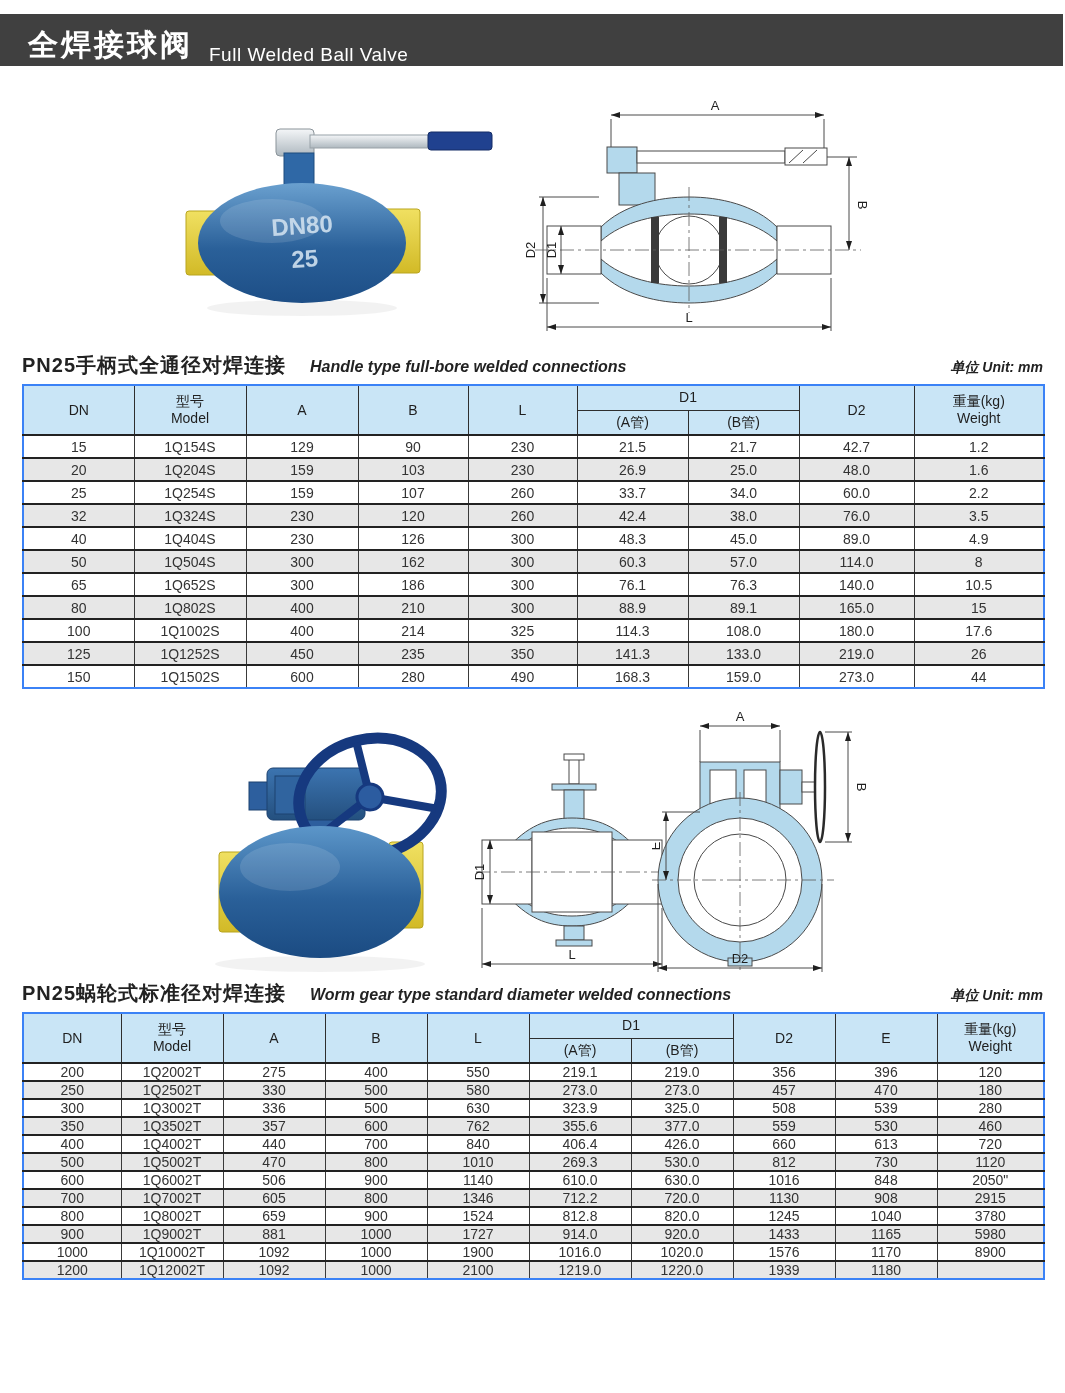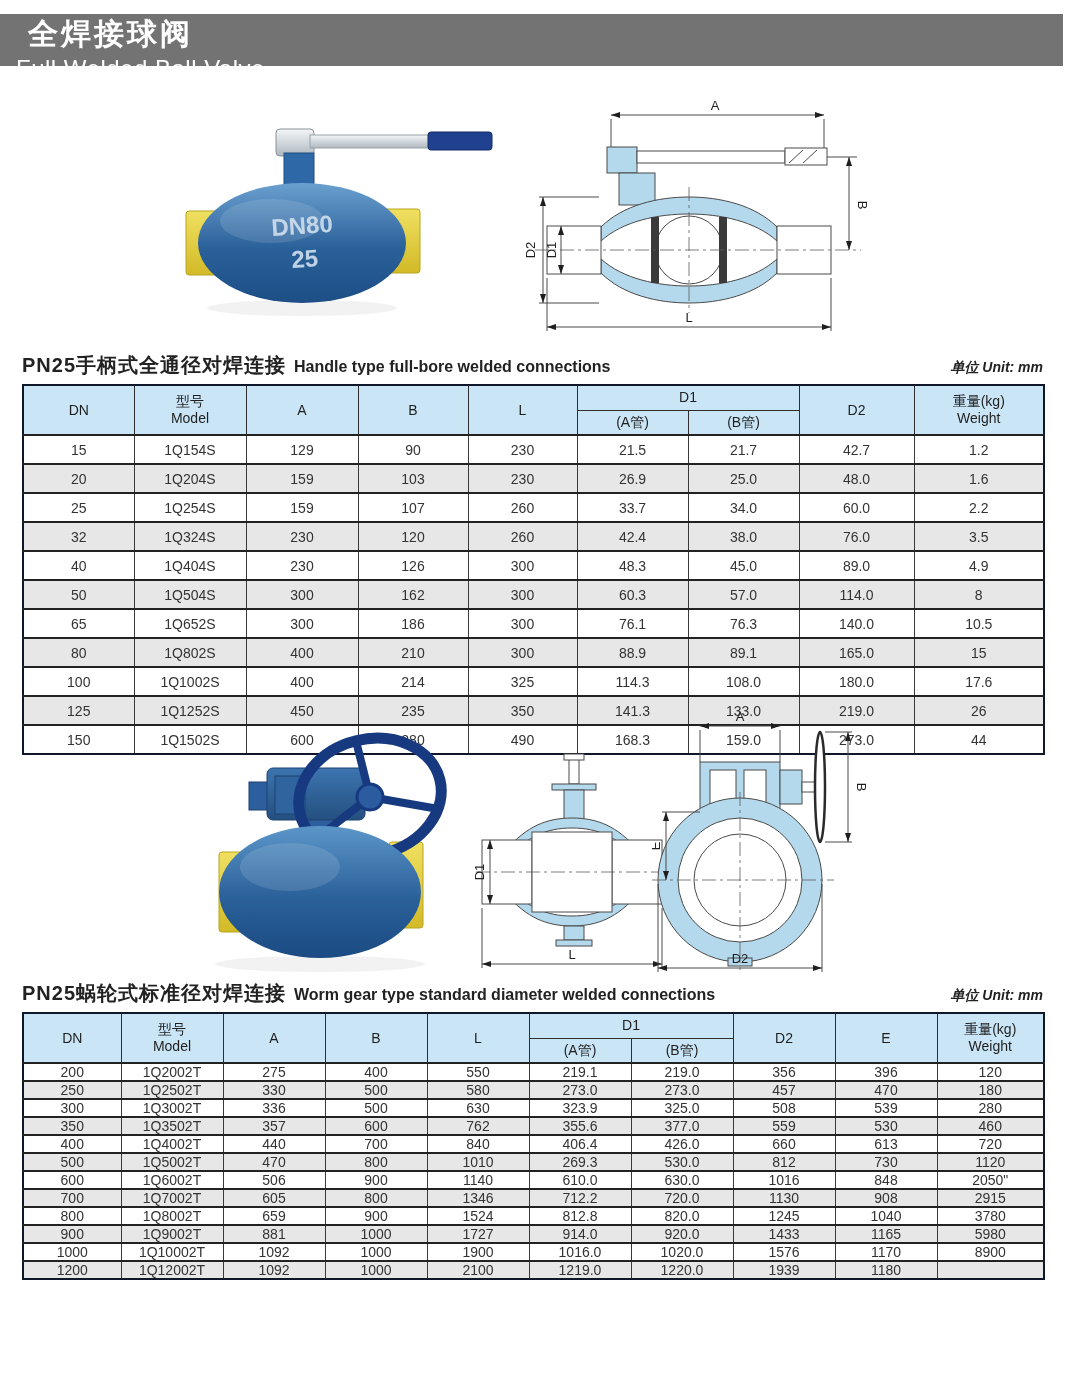--- a/index.html
+++ b/index.html
@@ -1,43 +1,43 @@
 <!DOCTYPE html>
 <html><head>
 <meta charset="utf-8">
 <style>
   html,body{margin:0;padding:0;background:#ffffff;}
   .page{position:relative;width:1065px;height:1393px;background:#fff;overflow:hidden;
         font-family:"Liberation Sans","DejaVu Sans",sans-serif;color:#222;}
 
   
-  .banner{position:absolute;left:0;top:14px;width:1063px;height:52px;background:#737373;
-          display:flex;align-items:flex-start;color:#fff;flex-direction:column;}
+  .banner{position:absolute;left:0;top:14px;width:1063px;height:52px;background:#404040;
+          display:flex;align-items:flex-end;color:#fff;}
   .banner .zh{font-size:30px;font-weight:bold;letter-spacing:3px;margin-left:28px;}
-  .banner .en{font-size:24px;margin-left:16px;letter-spacing:.5px;}
+  .banner .en{font-size:19px;margin-left:16px;letter-spacing:.5px;}
 
   
   .caption{position:absolute;left:22px;width:1021px;display:flex;align-items:baseline;}
   .caption .zh{font-size:20px;font-weight:bold;letter-spacing:1px;}
-  .caption .en{font-size:16px;font-weight:bold;margin-left:8px;}
+  .caption .en{font-size:16px;font-weight:bold;margin-left:24px;font-style:italic;}
   .caption .unit{margin-left:auto;font-size:14px;font-weight:bold;font-style:italic;}
 
   
   .media{position:absolute;left:0;width:1065px;}
   .media svg{position:absolute;}
 
   
   table.spec{position:absolute;left:22px;width:1021px;border-collapse:collapse;table-layout:fixed;
-             border:2px solid #0f172a;}
+             border:2px solid #3b82f6;}
   table.spec th{background:#c9e5f6;font-weight:normal;font-size:14px;color:#1f1f1f;
                 border:1px solid #2e2e2e;padding:0;line-height:1.2;}
   table.spec td{text-align:center;font-size:14px;color:#333;border:1px solid #3a3a3a;
                 border-top:2px solid #222;padding:0;}
   table.spec thead tr{height:25px;}
-  table.t1 tbody tr{height:29px;}
+  table.t1 tbody tr{height:23px;}
   table.t2 tbody tr{height:14px;padding-left:26px;}
   table.spec tbody tr:nth-child(even){background:#e7e7e7;}
   table.spec tbody tr:nth-child(odd){background:#ffffff;}
 
   .dim-text{font-size:13px;fill:#1f1f1f;font-family:"Liberation Sans",sans-serif;}
   .lineart{stroke:#4a4a4a;stroke-width:1;fill:none;}
   .bluefill{fill:#b4d9ec;stroke:#4a4a4a;stroke-width:1;}
   .whitefill{fill:#ffffff;stroke:#4a4a4a;stroke-width:1;}
   .cl{stroke:#5a5a5a;stroke-width:.8;stroke-dasharray:14 4 3 4;fill:none;}
   .arr{fill:#1f1f1f;stroke:none;}

